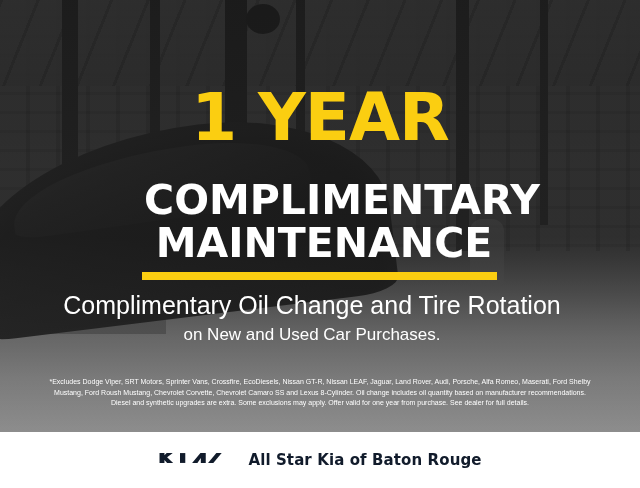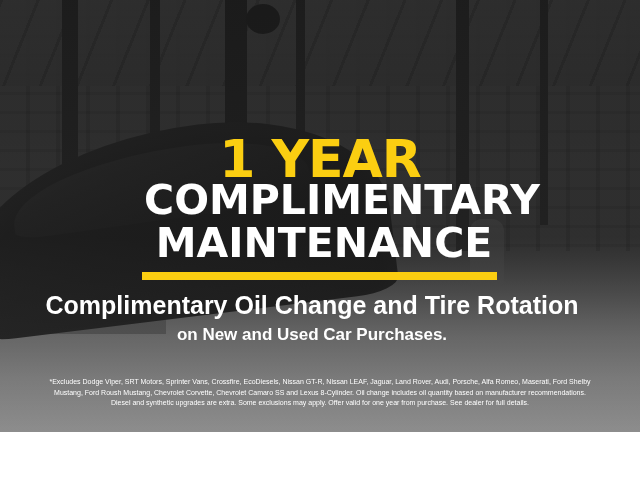--- a/index.html
+++ b/index.html
@@ -90,40 +90,39 @@
     position:absolute; inset:0;
     background:linear-gradient(180deg, rgba(25,25,25,.80) 0%, rgba(30,30,30,.74) 55%,
                                        rgba(60,60,60,.40) 78%, rgba(120,120,120,.16) 100%);
   }
 
   
   .copy { position:absolute; inset:0; text-align:center; }
 
   .headline-1 {
     position:absolute; left:0; right:0; top:77px;
-    font-size:52px; line-height:82px; font-weight:bold;
+    font-size:66px; line-height:82px; font-weight:bold;
     letter-spacing:-1px; color:#FBCE11;
     font-family:"DejaVu Sans", sans-serif;
-    margin-top:41px;
   }
   .headline-2, .headline-3 {
     position:absolute; left:0; right:0;
     color:#ffffff; font-weight:bold;
     font-family:"DejaVu Sans", sans-serif;
     letter-spacing:0px;
   }
   .headline-2 { top:180px; font-size:41px; line-height:41px;padding-left:44px; }
   .headline-3 { top:223px; font-size:41px; line-height:41px;margin-left:8px; }
 
   .divider {
     position:absolute; left:142px; top:272px; width:355px; height:8px;
     background:#FBCE11;
   }
 
-  .sub { position:absolute; left:0; right:16px; color:#ffffff; font-weight:bold; }
+  .sub { position:absolute; left:0; right:16px; color:#ffffff; font-weight:normal; }
   .sub-1 { top:291px; font-size:25px; line-height:28px; }
   .sub-2 { top:321px; font-size:17px; line-height:28px; }
 
   .disclaimer {
     position:absolute; left:14px; right:14px; top:377px;
     font-size:7px; line-height:10.5px; color:#ffffff;
     font-family:"Liberation Sans", sans-serif;
   }
   .disclaimer p { margin:0; }
 
@@ -178,14 +177,32 @@
       <div class="sub sub-2">on New and Used Car Purchases.</div>
 
       <div class="disclaimer">
         <p>*Excludes Dodge Viper, SRT Motors, Sprinter Vans, Crossfire, EcoDiesels, Nissan GT-R, Nissan LEAF, Jaguar, Land Rover, Audi, Porsche, Alfa Romeo, Maserati, Ford Shelby</p>
         <p>Mustang, Ford Roush Mustang, Chevrolet Corvette, Chevrolet Camaro SS and Lexus 8-Cylinder. Oil change includes oil quantity based on manufacturer recommendations.</p>
         <p>Diesel and synthetic upgrades are extra. Some exclusions may apply. Offer valid for one year from purchase. See dealer for full details.</p>
       </div>
     </div>
   </div>
 
+  <div class="footer">
+    <div class="footer-inner">
+      <span class="kia-logo">
+        <svg width="72" height="20" viewBox="0 0 190 52" aria-hidden="true">
+          <g fill="#111b2b">
+
+            <path d="M4 13 L4 39 L17 39 L17 31 L24 39 L40 39 L24 24 L39 13 L23 13 L17 19 L17 13 Z"></path>
+
+            <path d="M58 13 L58 39 L72 39 L72 13 Z"></path>
+
+            <path d="M90 39 L112 13 L126 13 L126 39 L113 39 L113 26 L104 39 Z"></path>
+            <path d="M132 39 L154 13 L168 13 L146 39 Z"></path>
+          </g>
+        </svg>
+      </span>
+      <span class="dealer-name">All Star Kia of Baton Rouge</span>
+    </div>
+  </div>
 
 </div>
 
 </body></html>

